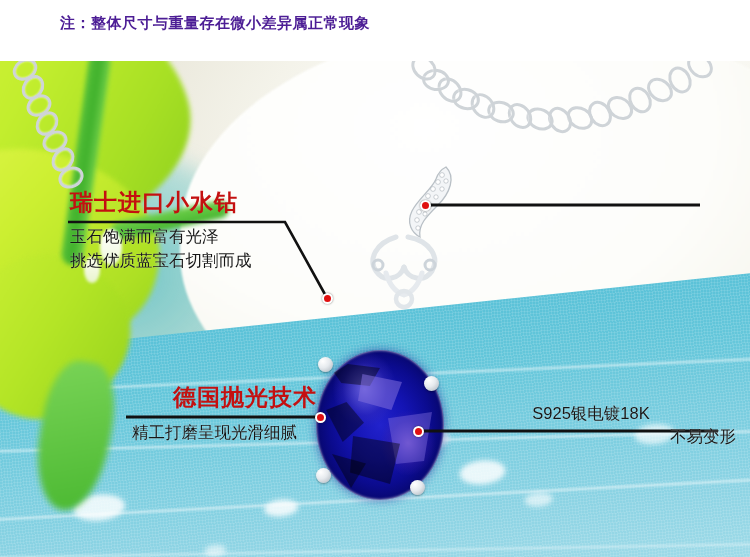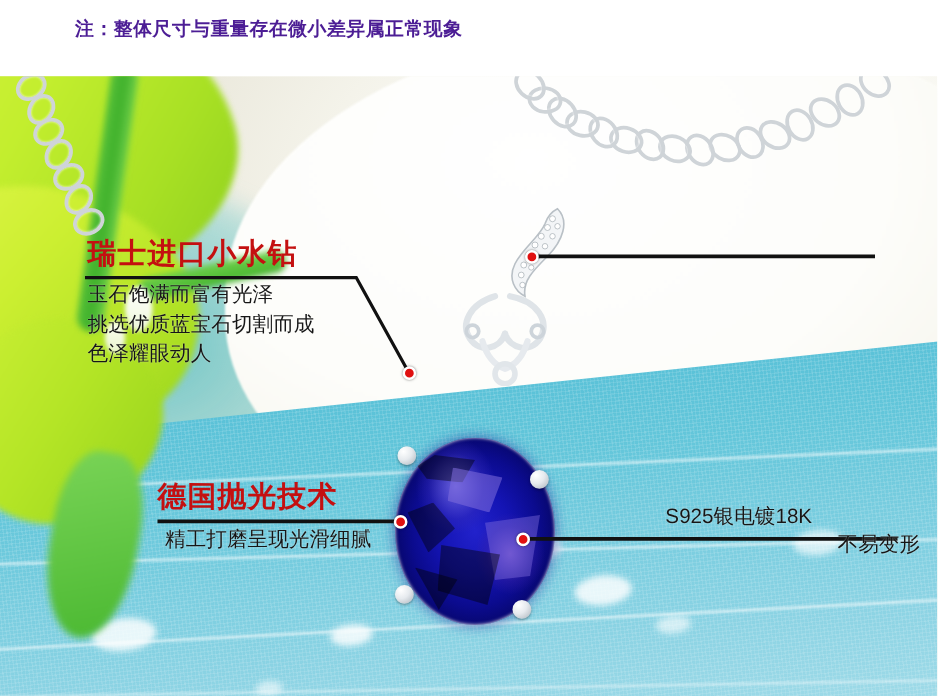--- a/index.html
+++ b/index.html
@@ -94,21 +94,21 @@
   
   #callout-tl{left:66px;top:190px;}
   #callout-tl .c-title{padding-left:4px;}
   #callout-tl .c-body{margin-top:10px;padding-left:4px;}
 
   #callout-tr{left:510px;top:173px;}
   #callout-tr .c-title{padding-left:6px;}
   #callout-tr .c-body{margin-top:11px;padding-left:16px;}
 
   #callout-bl{left:122px;top:385px;}
-  #callout-bl .c-title{padding-left:4px;}
+  #callout-bl .c-title{padding-left:4px;margin-left:47px;}
   #callout-bl .c-body{margin-top:11px;padding-left:10px;}
 
   #callout-br{left:446px;top:390px;}
   #callout-br .c-title{padding-left:72px;}
   #callout-br .c-body{margin-top:12px;width:290px;}
 </style>
 </head>
 <body>
 
 <div id="stage">
@@ -235,21 +235,20 @@
   <div class="dot" style="left:321.5px;top:292.5px;"></div>
   <div class="dot" style="left:419.5px;top:199.5px;"></div>
   <div class="dot" style="left:314.5px;top:411.5px;"></div>
   <div class="dot" style="left:412.5px;top:425.5px;"></div>
 
   <div class="callout" id="callout-tl">
     <div class="c-title">瑞士进口小水钻</div>
     <div class="c-body">
       <div>玉石饱满而富有光泽</div>
       <div>挑选优质蓝宝石切割而成</div>
-      <div>色泽耀眼动人</div>
     </div>
   </div>
 
 
   <div class="callout" id="callout-bl">
     <div class="c-title">德国抛光技术</div>
     <div class="c-body">
       <div>精工打磨呈现光滑细腻</div>
     </div>
   </div>

